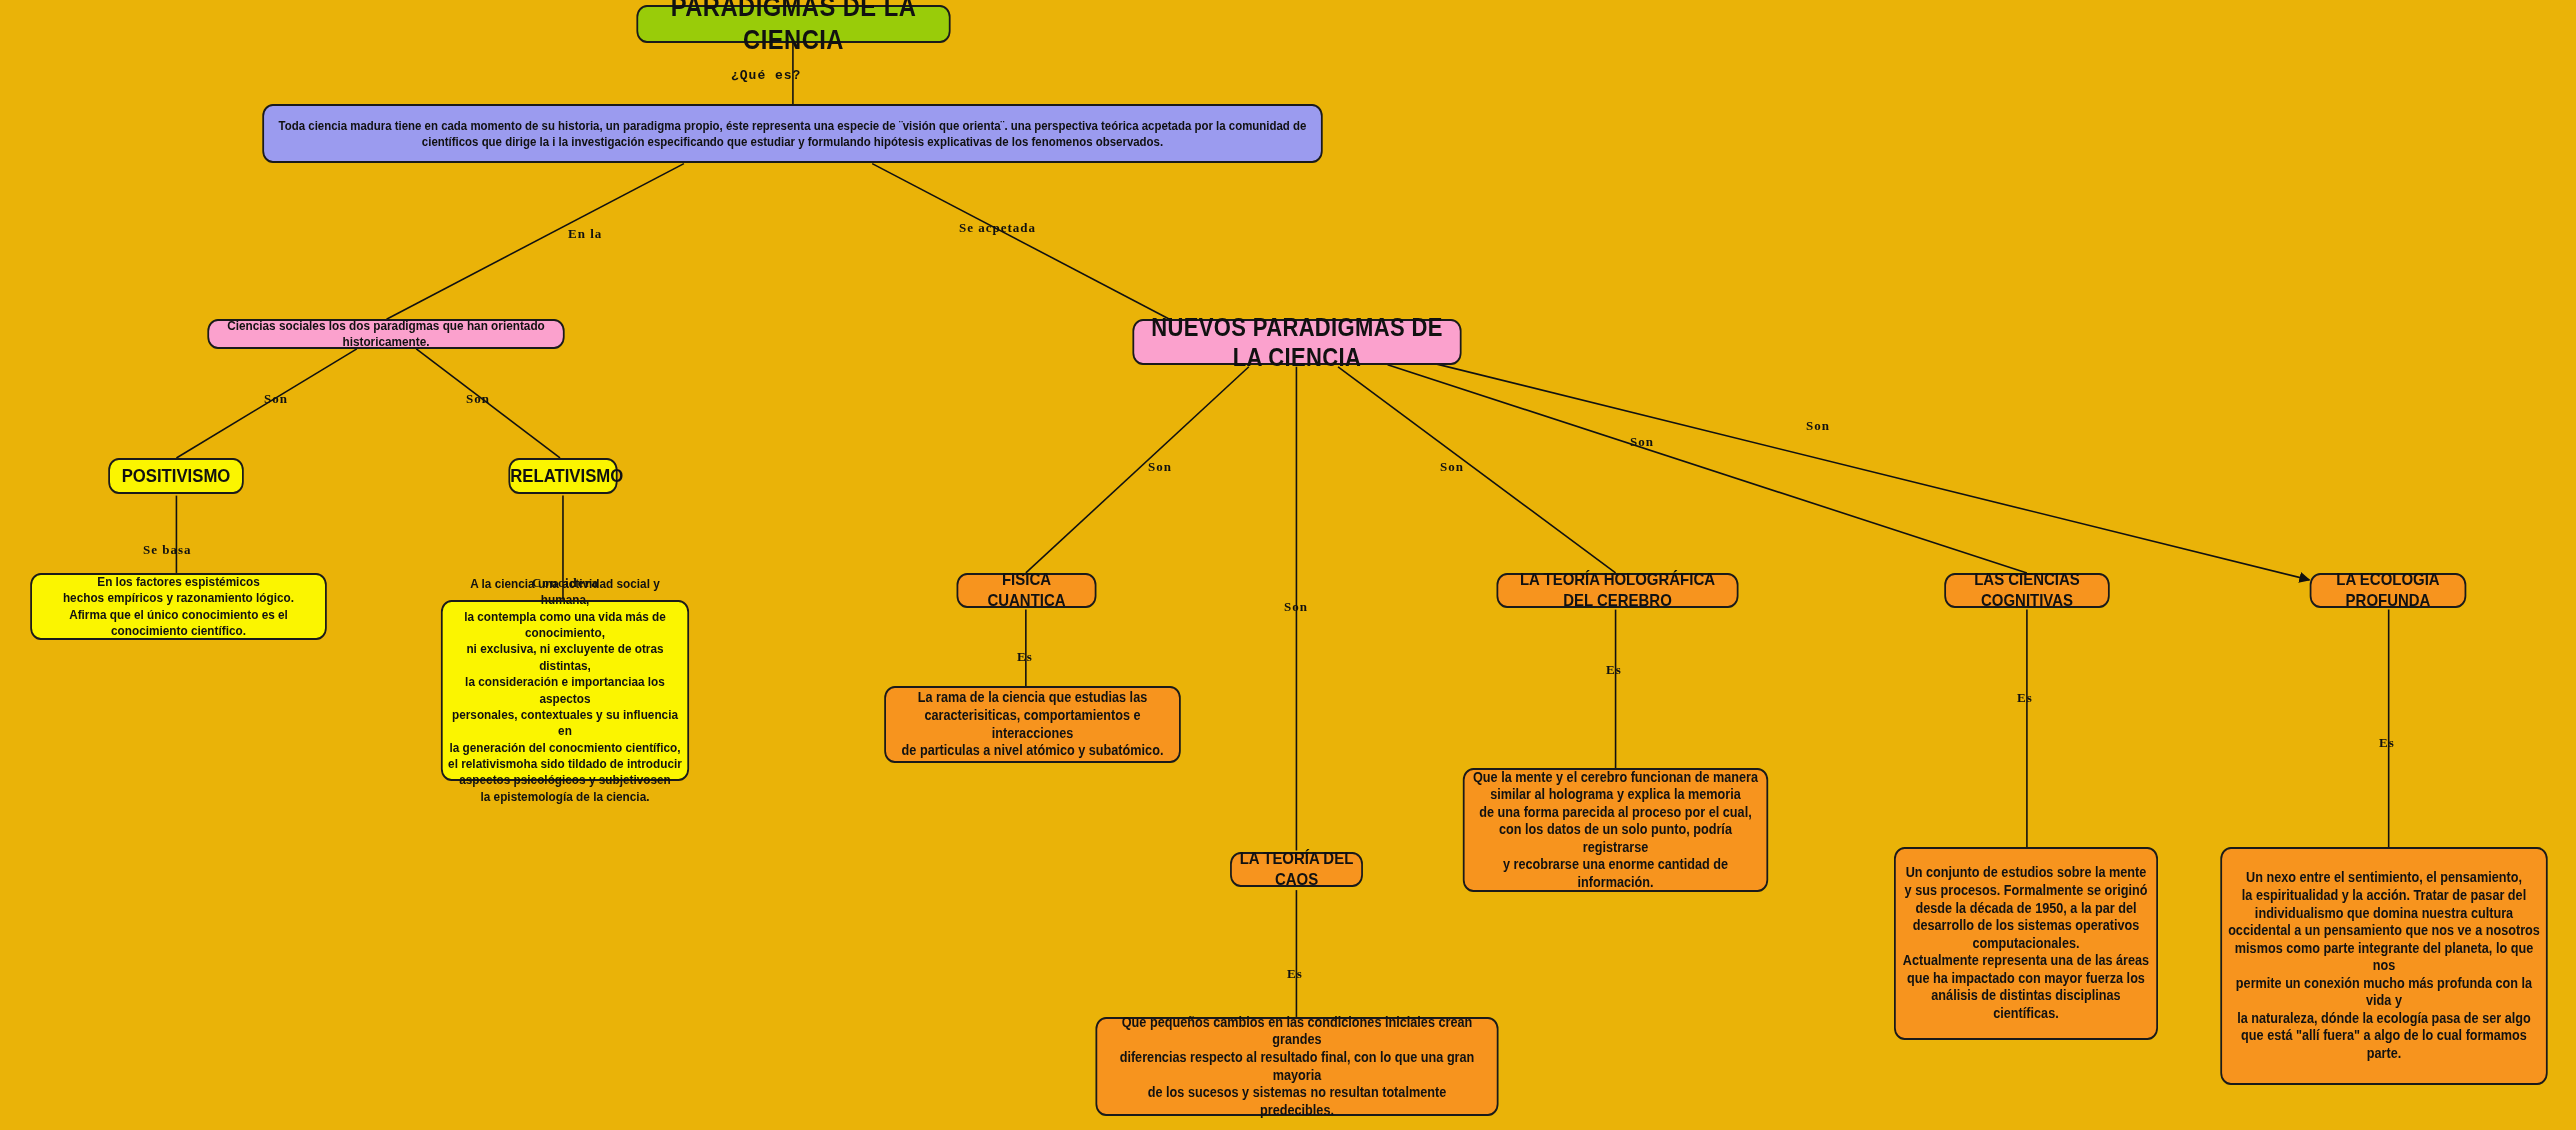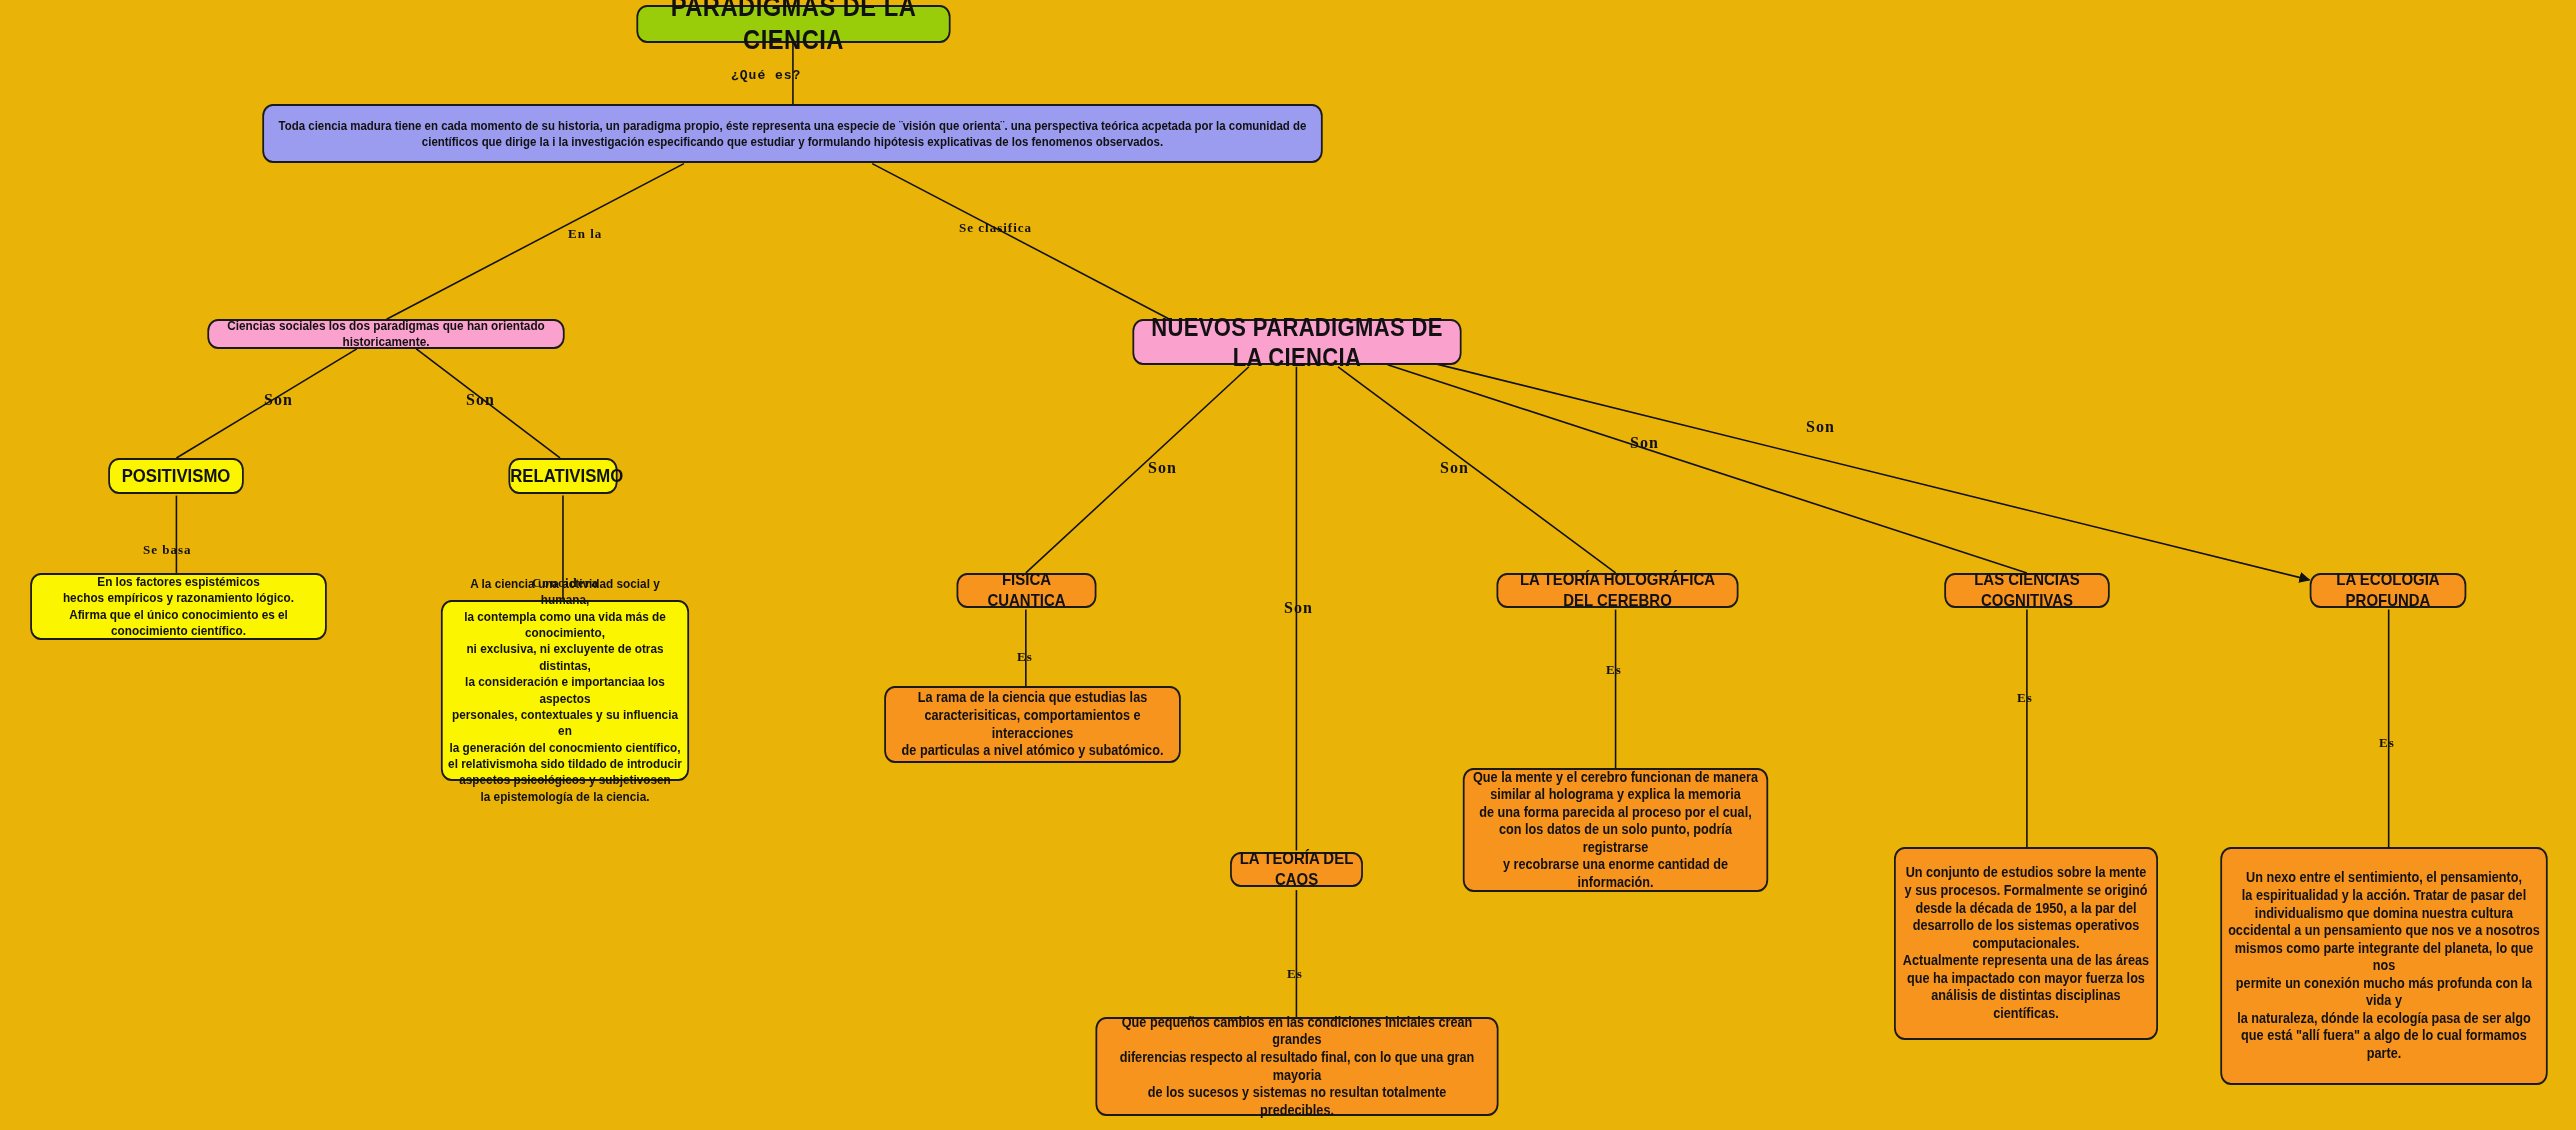--- a/index.html
+++ b/index.html
@@ -25,21 +25,21 @@
   .n-yellow{background:#fbf500;}
   .n-yellow-head{font-size:19px;}
   .n-yellow-body{font-size:13.4px;}
   
   .n-orange{background:#f7941e;}
   .n-orange-head{font-size:17px;}
   .n-orange-body{font-size:14.4px;}
 
   .linklabel{position:absolute;color:#111111;font-family:"Liberation Serif",serif;
              font-weight:bold;font-size:13px;white-space:nowrap;letter-spacing:1px;}
-  .linklabel.sm{font-size:16px;}
+  .linklabel.sm{font-size:13px;}
 </style>
 </head>
 <body>
 
 <div id="canvas">
 
   <svg id="links" viewBox="0 0 2599 1141">
     <defs>
       <marker id="arrow" viewBox="0 0 10 10" refX="9" refY="5" markerWidth="7" markerHeight="7" orient="auto-start-reverse">
         <path d="M 0 0 L 10 5 L 0 10 z" fill="#111111"></path>
@@ -183,21 +183,21 @@
 individualismo que domina nuestra cultura
 occidental a un pensamiento que nos ve a nosotros
 mismos como parte integrante del planeta, lo que nos
 permite un conexión mucho más profunda con la vida y
 la naturaleza, dónde la ecología pasa de ser algo
 que está "allí fuera" a algo de lo cual formamos parte.</span>
   </div>
 
   <div class="linklabel" style="left:731px;top:68px;font-family:Liberation Mono, monospace;">¿Qué es?</div>
   <div class="linklabel" style="left:568px;top:226px;">En la</div>
-  <div class="linklabel" style="left:959px;top:220px;">Se clasifica</div>
+  <div class="linklabel" style="left:959px;top:220px;">Se acpetada</div>
   <div class="linklabel sm" style="left:264px;top:391px;">Son</div>
   <div class="linklabel sm" style="left:466px;top:391px;">Son</div>
   <div class="linklabel" style="left:143px;top:542px;">Se basa</div>
   <div class="linklabel" style="left:532px;top:575px;">Concidera</div>
   <div class="linklabel sm" style="left:1148px;top:459px;">Son</div>
   <div class="linklabel sm" style="left:1284px;top:599px;">Son</div>
   <div class="linklabel sm" style="left:1440px;top:459px;">Son</div>
   <div class="linklabel sm" style="left:1630px;top:434px;">Son</div>
   <div class="linklabel sm" style="left:1806px;top:418px;">Son</div>
   <div class="linklabel" style="left:1017px;top:649px;">Es</div>

